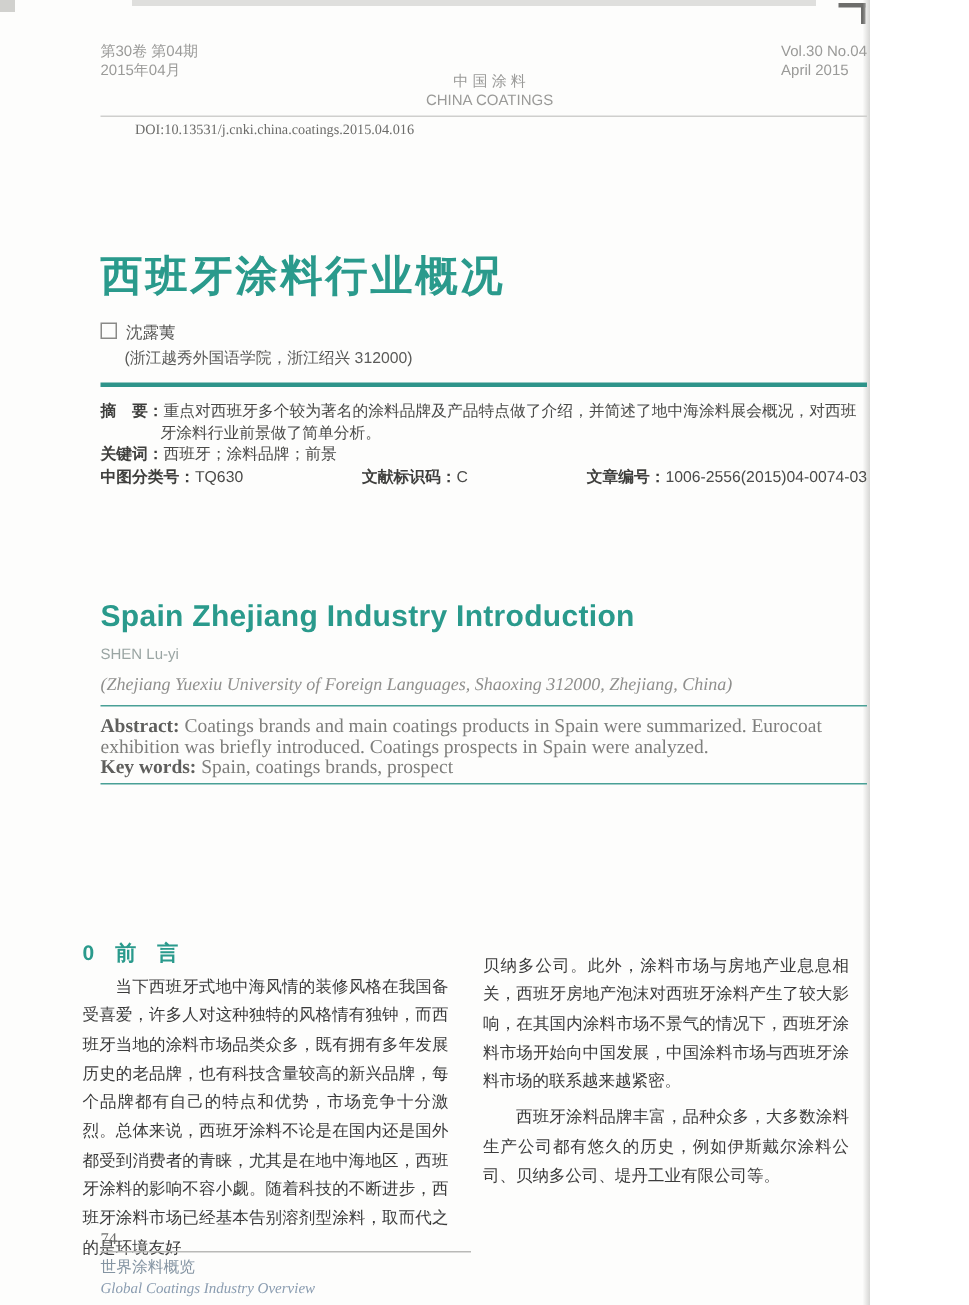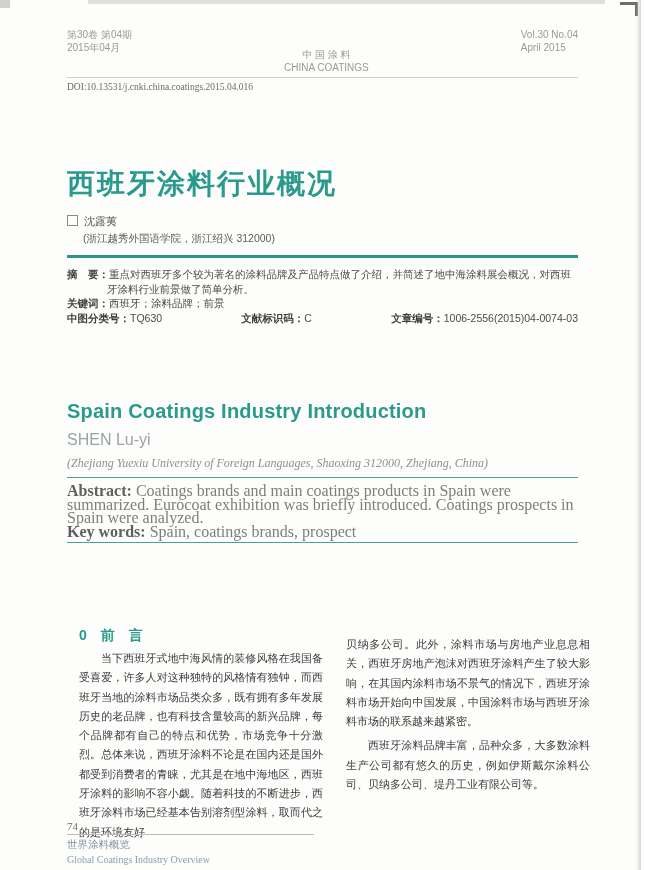--- a/index.html
+++ b/index.html
@@ -1,78 +1,78 @@
 <!DOCTYPE html>
 <html><head>
 <meta charset="utf-8">
 <style>
   html,body { margin:0; padding:0; background:#ffffff; }
   .page {
-    position:relative; width:641px; height:870px;
+    position:relative; width:580px; height:870px;
     background:#fdfdfc; overflow:hidden;
     font-family:"Liberation Sans", sans-serif;
     color:#3b3b3b;
   }
   
   .artifact-top { position:absolute; top:0; left:88px; right:36px; height:4px; background:#cfcfcd; opacity:.65; }
   .artifact-corner-tl { position:absolute; top:0; left:0; width:10px; height:8px; background:#bdbdbb; opacity:.7; }
   .artifact-corner-tr { position:absolute; top:2px; right:3px; width:15px; height:11px; border-top:3px solid #4a4a48; border-right:3px solid #4a4a48; opacity:.8; }
   .artifact-right-edge { position:absolute; top:0; right:0; bottom:0; width:5px; background:linear-gradient(to right, rgba(0,0,0,0), #d6d6d4); }
 
   .content { position:absolute; left:67px; width:511px; top:28px; }
 
   
   .jheader { display:flex; justify-content:space-between; font-size:10px; line-height:13px; color:#9a9a98; }
   .jheader .c { text-align:center;margin-top:20px; }
   .jheader .r { text-align:left; }
   .header-rule { margin-top:3px; border-top:1px solid #cfcfcd; }
-  .doi { margin-top:4px; font-size:9.5px; color:#6b6b69; font-family:"Liberation Serif", serif; }
+  .doi { margin-top:4px; font-size:9.5px; color:#6b6b69; font-family:"Liberation Serif", serif;margin-left:23px; }
 
   .cn-title {
     margin:74px 0 0 0; font-size:28px; font-weight:bold; letter-spacing:2px;
     color:#2a9a8c; line-height:36px;
   }
   .author-line { margin-top:12px; font-size:11px; color:#5a5a58; }
   .author-line .marker { display:inline-block; width:9px; height:9px; border:1px solid #8a8a88; vertical-align:-1px; margin-right:6px; }
   .affiliation-cn { margin-top:3px; font-size:10.5px; color:#5a5a58; padding-left:16px; }
 
   .teal-rule-thick { margin-top:9px; height:3px; background:#2e948a; }
   .teal-rule-thin { border-top:1.5px solid #49a096; }
 
   .abstract-cn { margin-top:9px; font-size:10.5px; line-height:14.5px; color:#4a4a48; }
   .abstract-cn .hang { margin:0; padding-left:40px; text-indent:-40px; }
   .abstract-cn p { margin:0; }
   .abstract-cn b { font-weight:bold; color:#3f3f3d; }
   .meta-row { display:flex; justify-content:space-between; margin-top:0; }
 
   .en-title { margin:73px 0 0 0; font-size:20px; font-weight:bold; color:#2a9a8c; line-height:26px; letter-spacing:.2px; }
-  .en-author { margin-top:7px; font-size:16px; color:#9aa5a3; }
+  .en-author { margin-top:7px; font-size:10px; color:#9aa5a3; }
   .en-affil { margin-top:7px; font-size:12px; color:#8f8f8d; font-style:italic; font-family:"Liberation Serif", serif; }
   .rule-en-top { margin-top:6px; }
-  .abstract-en { margin-top:6px; font-size:16px; line-height:13.5px; color:#7e7e7c; font-family:"Liberation Serif", serif; }
+  .abstract-en { margin-top:6px; font-size:13px; line-height:13.5px; color:#7e7e7c; font-family:"Liberation Serif", serif; }
   .abstract-en p { margin:0; }
   .abstract-en b { color:#5f5f5d; }
   .rule-en-bottom { margin-top:4px; }
 
   
-  .body-cols { position:absolute; top:626px; left:79px; width:511px; display:flex; justify-content:space-between; }
+  .body-cols { position:absolute; top:626px; left:55px; width:511px; display:flex; justify-content:space-between; }
   .col { width:244px; font-size:11px; line-height:19.3px; text-align:justify; color:#3b3b3b; }
   .col h3 { margin:0; font-size:14px; line-height:18px; color:#2a9a8c; font-weight:bold; }
   .col p { margin:0; }
   .col p.indent { text-indent:2em; }
   .col .p-after-head { margin-top:5px; }
   .col-right .cont { margin-top:9px; }
   .col-right h3 { margin-top:10px; }
 
   
   .footer { position:absolute; left:67px; top:820px; width:330px; }
   .page-num { font-size:11px; color:#6e6e6c; font-family:"Liberation Serif", serif; }
   .footer-rule { width:247px; border-top:1px solid #b9b9b7; margin-top:2px; }
   .footer-cn { margin-top:3px; font-size:10.5px; color:#8494a2; }
-  .footer-en { margin-top:2px; font-size:10px; color:#8a9cb0; font-family:"Liberation Serif", serif; }
+  .footer-en { margin-top:2px; font-size:10px; color:#8a9cb0; font-family:"Liberation Serif", serif;font-style:italic; }
 </style>
 </head>
 <body>
 
 <div class="page">
 
   <div class="artifact-top"></div>
   <div class="artifact-corner-tl"></div>
   <div class="artifact-corner-tr"></div>
   <div class="artifact-right-edge"></div>
@@ -108,21 +108,21 @@
     <div class="abstract-cn">
       <p class="hang"><b>摘　要：</b><span>重点对西班牙多个较为著名的涂料品牌及产品特点做了介绍，并简述了地中海涂料展会概况，对西班牙涂料行业前景做了简单分析。</span></p>
       <p><b>关键词：</b><span>西班牙；涂料品牌；前景</span></p>
       <div class="meta-row">
         <span><b>中图分类号：</b><span>TQ630</span></span>
         <span><b>文献标识码：</b><span>C</span></span>
         <span><b>文章编号：</b><span>1006-2556(2015)04-0074-03</span></span>
       </div>
     </div>
 
-    <h2 class="en-title">Spain Coatings Industry Introduction</h2>
+    <h2 class="en-title">Spain Zhejiang Industry Introduction</h2>
     <div class="en-author">SHEN Lu-yi</div>
     <div class="en-affil">(Zhejiang Yuexiu University of Foreign Languages, Shaoxing 312000, Zhejiang, China)</div>
 
     <div class="teal-rule-thin rule-en-top"></div>
 
     <div class="abstract-en">
       <p><b>Abstract:</b><span> Coatings brands and main coatings products in Spain were summarized. Eurocoat exhibition was briefly introduced. Coatings prospects in Spain were analyzed.</span></p>
       <p><b>Key words:</b><span> Spain, coatings brands, prospect</span></p>
     </div>
 

